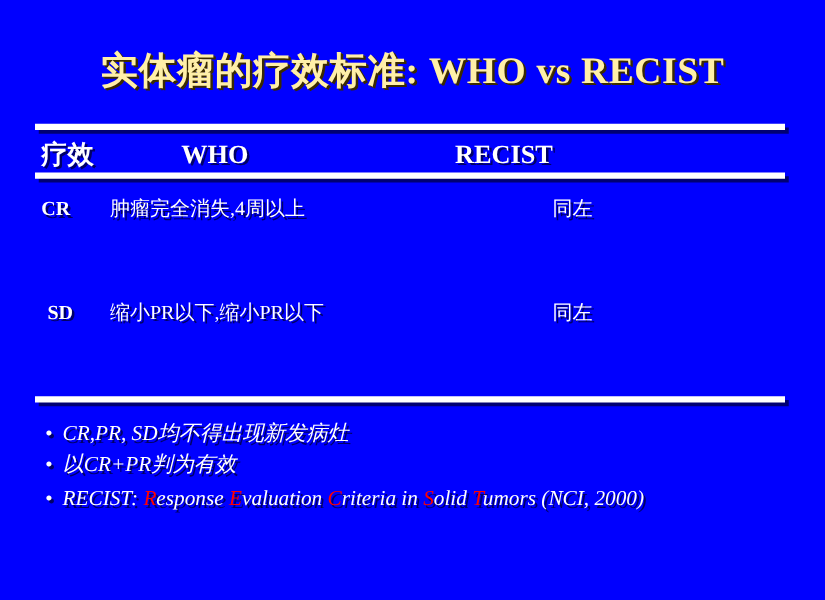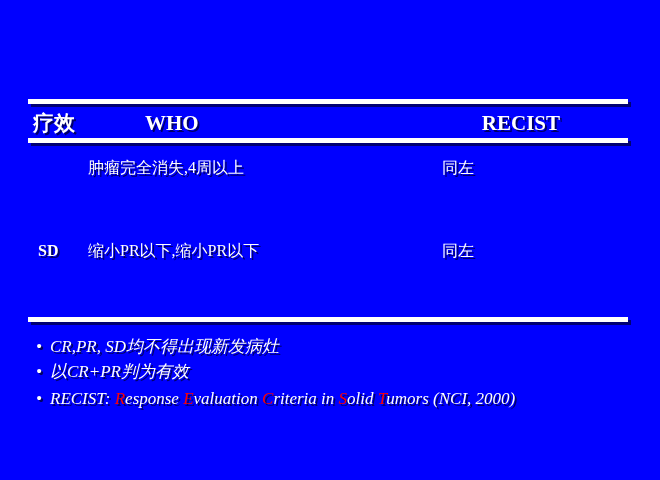--- a/index.html
+++ b/index.html
@@ -74,21 +74,21 @@
 
   
   #header-row { top: 108px; height: 16px; }
   #header-row .cell {
     font-size: 21px;
     font-weight: bold;
     line-height: 30px;
   }
   .c-effect-h { left: 33px; }
   .c-who-h    { left: 145px; width: 160px; text-align: left; }
-  .c-recist-h { left: 400px; width: 160px; text-align: right; }
+  .c-recist-h { left: 364px; width: 160px; text-align: left; }
 
   
   .data-row .cell { font-size: 16px; }
   .c-label   { left: 33px; width: 52px; text-align: left; font-weight: bold; }
   .c-label.indent { left: 38px; }
   .c-who     { left: 88px; }
   .c-recist  { left: 378px; width: 160px; text-align: center; }
   .c-recist.wide { left: 330px; width: 290px; text-align: left; }
 
   #row-cr { top: 155px; }
@@ -125,34 +125,36 @@
   .acc {
     color: #ff0000;
     text-shadow: 2px 2px 0 rgba(0,0,0,0.55);
   }
 </style>
 </head>
 <body>
 
 <div id="slide">
 
+  <div id="title">实体瘤的疗效标准: WHO vs RECIST</div>
 
   <div class="rule" id="rule-top"></div>
   <div class="rule" id="rule-header"></div>
   <div class="rule" id="rule-bottom"></div>
 
   <div id="table">
 
     <div class="row" id="header-row">
       <span class="cell c-effect-h">疗效</span>
       <span class="cell c-who-h">WHO</span>
       <span class="cell c-recist-h">RECIST</span>
     </div>
 
     <div class="row data-row" id="row-cr">
+      <span class="cell c-label">CR</span>
       <span class="cell c-who">肿瘤完全消失,4周以上</span>
       <span class="cell c-recist">同左</span>
     </div>
 
 
     <div class="row data-row" id="row-sd">
       <span class="cell c-label indent">SD</span>
       <span class="cell c-who">缩小PR以下,缩小PR以下</span>
       <span class="cell c-recist">同左</span>
     </div>

